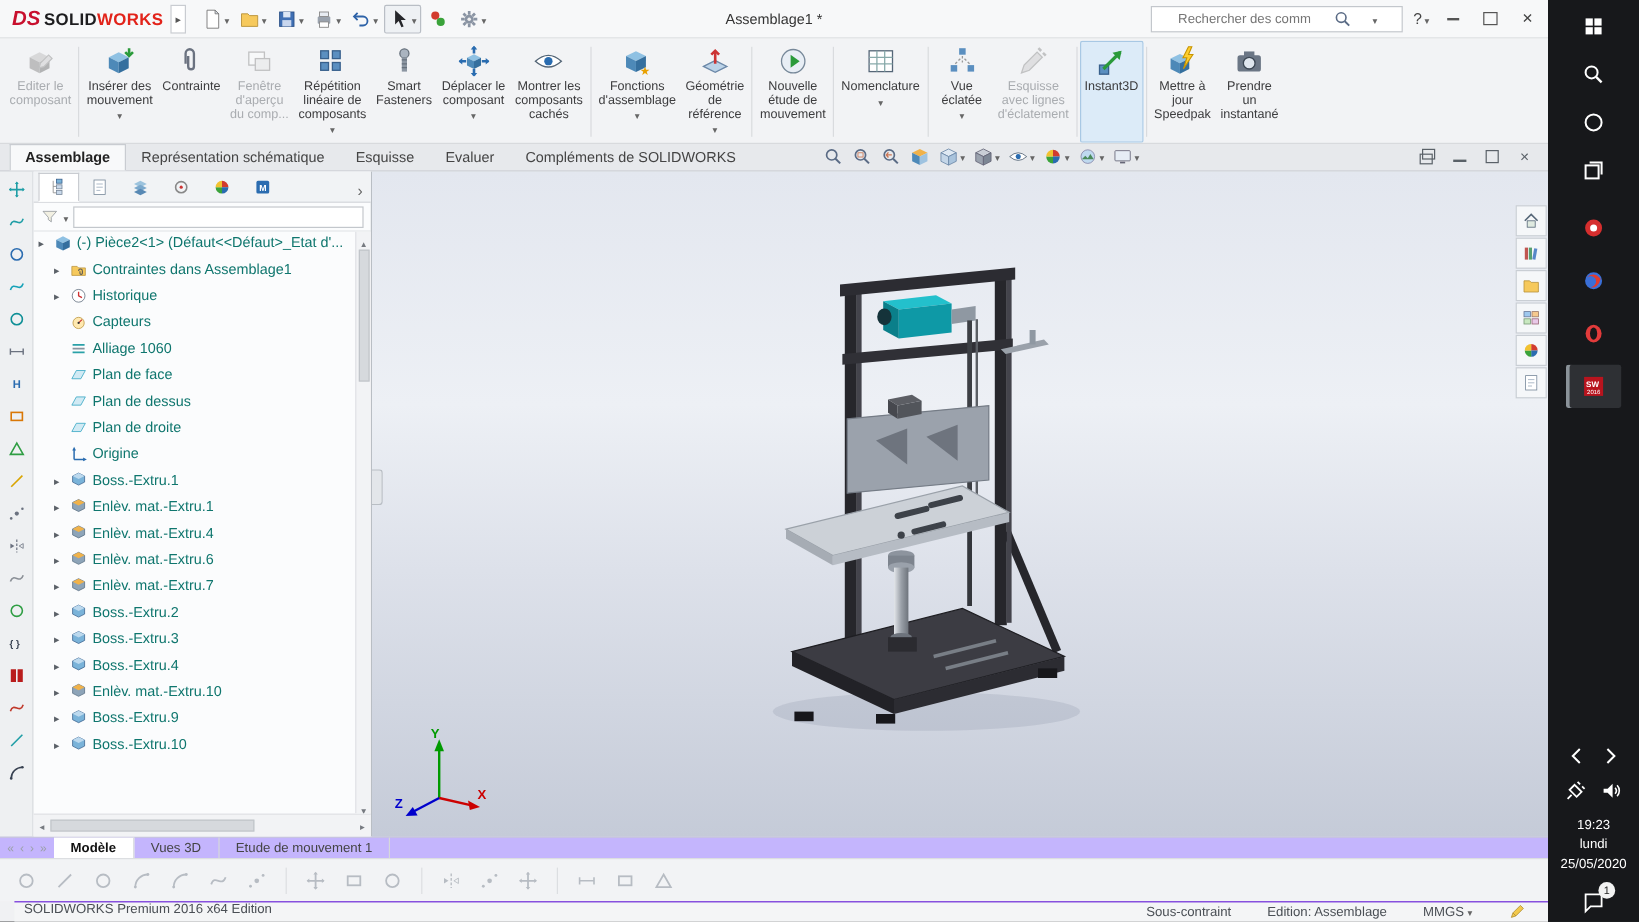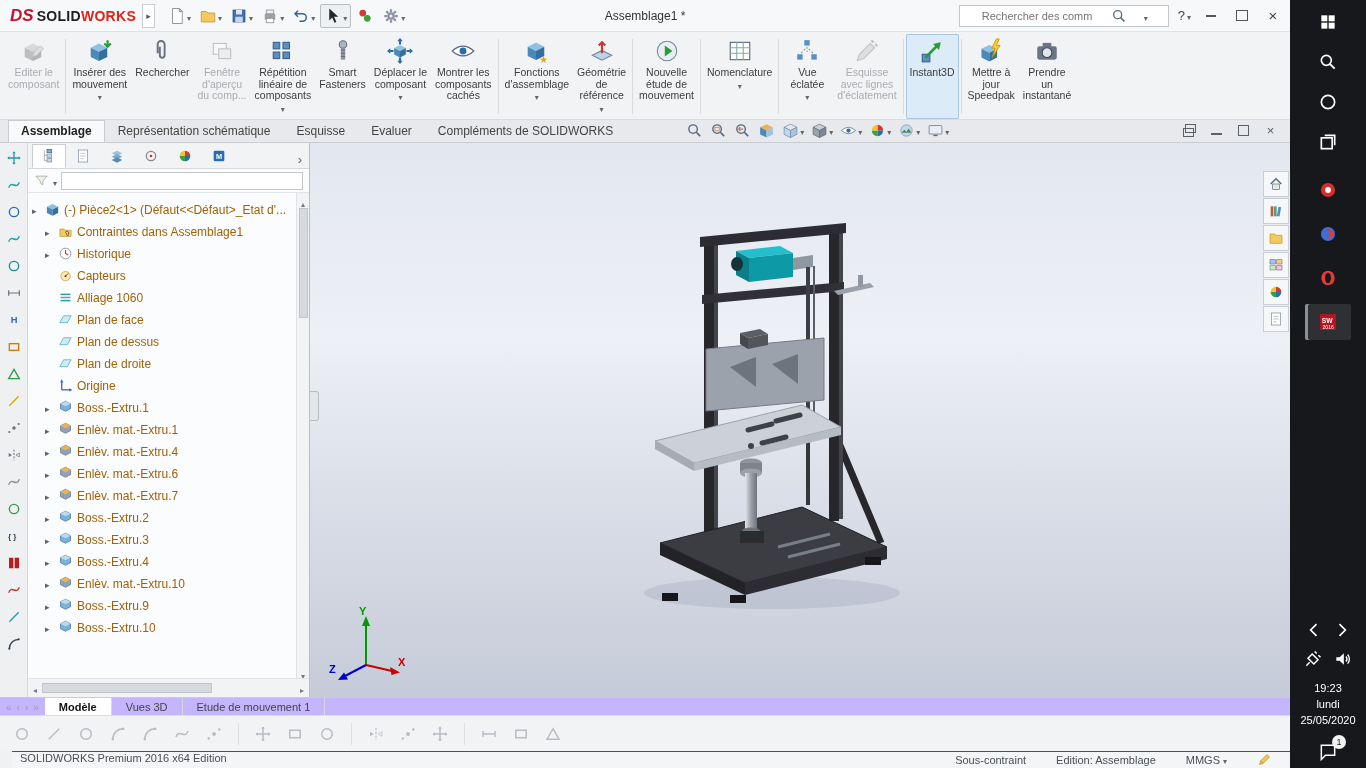--- a/index.html
+++ b/index.html
@@ -78,21 +78,21 @@
     background:#f1f3f5;padding-left:4px;}
   .fm-tabs-list{display:flex;}
   .fmtab{width:34px;height:24px;display:flex;align-items:center;justify-content:center;border:1px solid transparent;}
   .fmtab.active{background:#fff;border-color:#c9ccd1;border-bottom-color:#fff;}
   .fm-more{margin-left:auto;width:18px;color:#666;text-align:center;}
   .fm-more::after{content:"›";font-size:13px;}
   .fm-filter{flex:0 0 24px;display:flex;align-items:center;gap:4px;padding:2px 6px;border-bottom:1px solid #e3e6e9;}
   .fm-filter input{flex:1;height:18px;border:1px solid #c3c7cc;font-size:11px;padding:0 4px;font-family:inherit;min-width:0;}
   .fm-treewrap{flex:1;position:relative;overflow:hidden;}
   .fm-tree{position:absolute;inset:0 13px 0 0;padding-top:2px;overflow:hidden;}
-  .trow{height:22px;display:flex;align-items:flex-end;gap:4px;font-size:12px;color:#a16207;
+  .trow{height:22px;display:flex;align-items:flex-start;gap:4px;font-size:12px;color:#0f766e;
     padding-left:4px;white-space:nowrap;overflow:hidden;}
   .arr{width:9px;flex:0 0 9px;color:#5b6168;}
   .arr::after{content:"▸";font-size:9px;}
   .tlabel{overflow:hidden;text-overflow:ellipsis;}
   .vscroll{position:absolute;right:0;top:0;bottom:0;width:13px;background:#f2f3f5;
     border-left:1px solid #e0e2e5;display:flex;flex-direction:column;align-items:center;}
   .vs-btn{height:13px;width:100%;text-align:center;color:#767a80;}
   .vs-up::after{content:"▴";font-size:8px;}
   .vs-down::after{content:"▾";font-size:8px;}
   .vs-thumb{width:9px;height:110px;background:#d6d9dd;border:1px solid #c1c5ca;margin-top:2px;}
@@ -612,21 +612,21 @@
           <use href="#i-insert"></use>
         </svg>
     <span class="rlabel">Insérer des
 mouvement</span>
     <span class="dd"></span>
   </div>
       <div class="rbtn">
     <svg class="ic26" viewBox="0 0 24 24">
           <use href="#i-clip"></use>
         </svg>
-    <span class="rlabel">Rechercher</span>
+    <span class="rlabel">Contrainte</span>
 
   </div>
       <div class="rbtn disabled">
     <svg class="ic26" viewBox="0 0 24 24">
           <use href="#i-window"></use>
         </svg>
     <span class="rlabel">Fenêtre
 d'aperçu
 du comp...</span>
 

